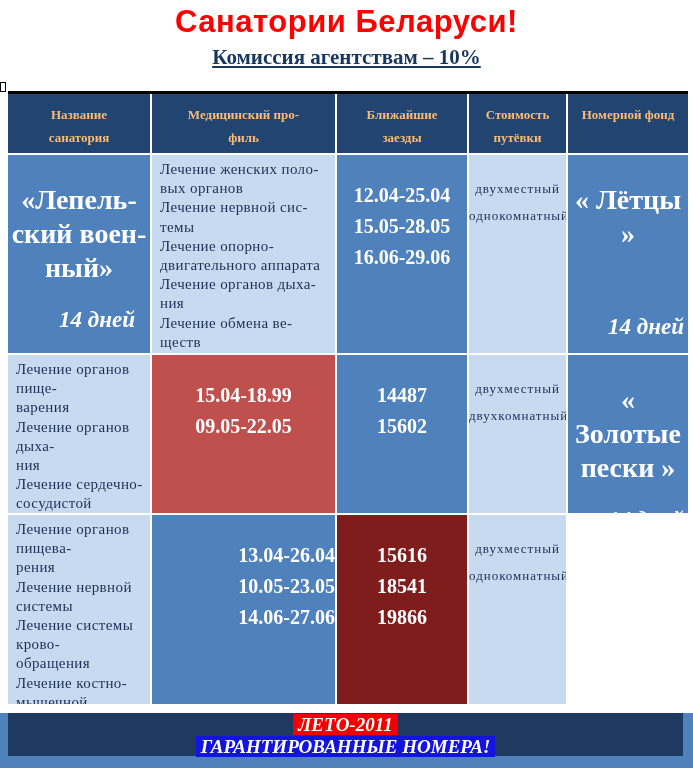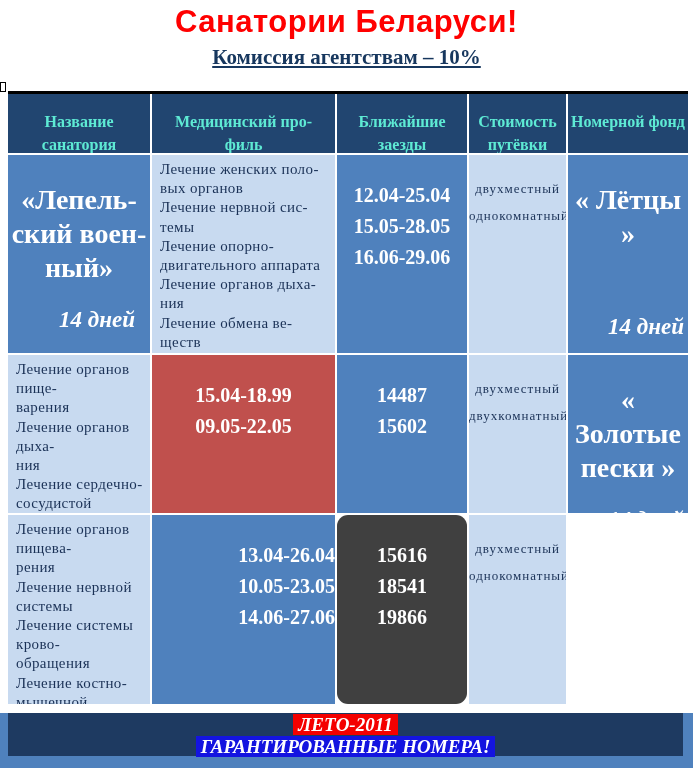--- a/index.html
+++ b/index.html
@@ -40,26 +40,26 @@
     border-top: 3px solid #000000;
     display: grid;
     grid-template-columns: 142px 183px 130px 97px 120px;
     grid-template-rows: 59px 198px 158px 189px;
     gap: 2px;
   }
   .cell { overflow: hidden; white-space: pre-line; }
 
   .th {
     background: #214570;
-    color: #5eead4;
-    font-weight: bold;
-    font-size: 16px;
+    color: #fdba74;
+    font-weight: bold;
+    font-size: 13px;
     line-height: 23px;
     text-align: center;
-    padding-top: 16px;
+    padding-top: 9px;
   }
 
   .name-cell {
     background: #4f81bd;
     color: #ffffff;
     text-align: center;
     padding-top: 10px;
   }
   .sanatorium-name {
     font-weight: bold;
@@ -201,21 +201,21 @@
 Лечение системы крово-
 обращения
 Лечение костно-
 мышечной системы
 Лечение органов дыхания
 Лечение мочеполовой
 системы</div>
   <div class="cell dates-cell" style="background-color: rgb(79, 129, 189); text-align: right;">13.04-26.04
 10.05-23.05
 14.06-27.06</div>
-  <div class="cell price-cell" style="background-color: #404040; border-radius: 11px;">15616
+  <div class="cell price-cell" style="background-color: #7f1d1d;">15616
 18541
 19866</div>
   <div class="cell rooms-cell">двухместный
 однокомнатный</div>
 
 </div>
 
 <div class="footer-band">
   <div class="footer-box">
     <div class="footer-line"><span class="hl hl-red">ЛЕТО-2011</span></div>

